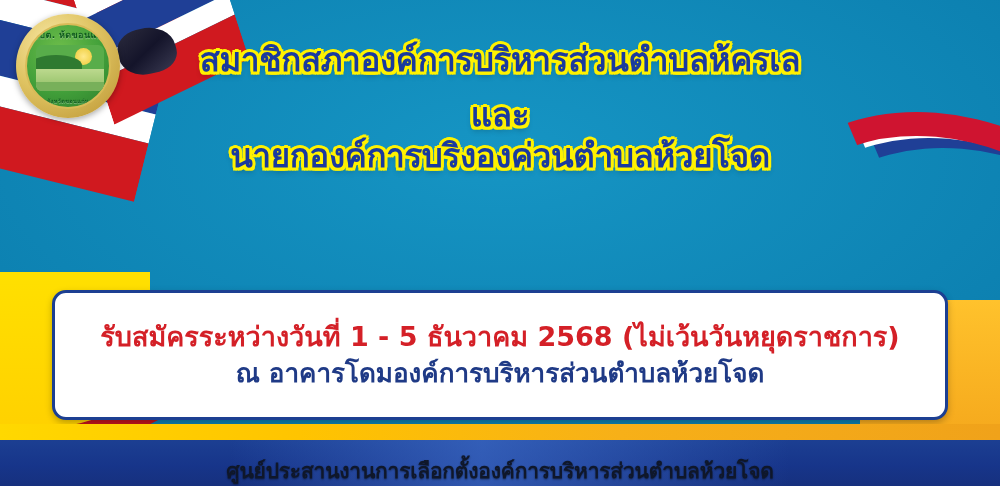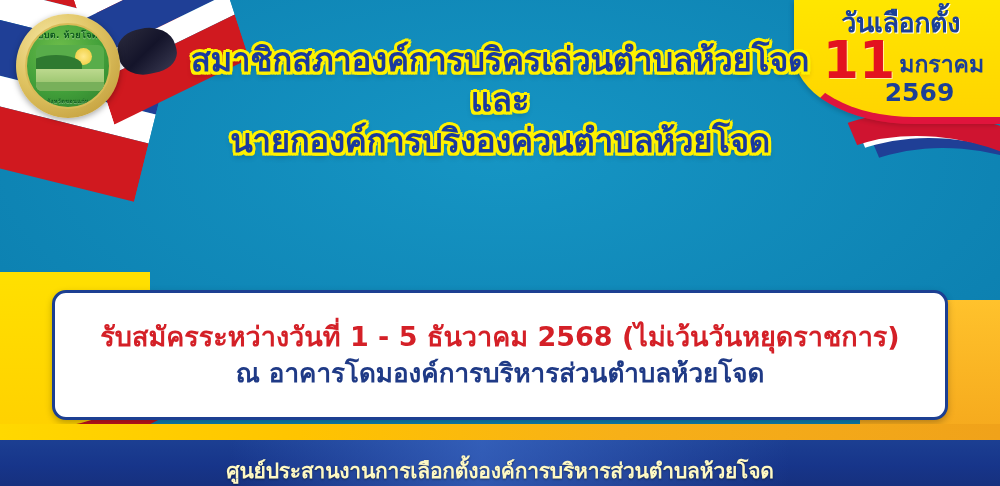--- a/index.html
+++ b/index.html
@@ -216,21 +216,21 @@
     color:#1a3a9e;
     letter-spacing:-.3px;
     margin-top:7px;
     text-shadow:
       -2.5px -2.5px 0 #fff200, 2.5px -2.5px 0 #fff200,
       -2.5px  2.5px 0 #fff200, 2.5px  2.5px 0 #fff200,
        0 -3px 0 #fff200, 0 3px 0 #fff200,
       -3px 0 0 #fff200, 3px 0 0 #fff200,
        0 4px 6px rgba(0,0,0,.3);
   }
-  .h-and { margin-top:1px; }
+  .h-and { margin-top:16px; }
   .h-sub2 { margin-top:2px; }
 
   
   .info-box {
     position:absolute; left:52px; top:290px;
     width:896px; height:130px;
     background:#ffffff;
     border:3px solid #1c3f92;
     border-radius:14px;
     box-shadow:0 3px 7px rgba(0,0,0,.25);
@@ -240,21 +240,21 @@
     padding:4px 22px;
   }
   .ib-line { line-height:1.28; white-space:nowrap; }
   .ib-red  { font-size:27px; font-weight:bold; color:#d42027; }
   .ib-navy { font-size:26px; font-weight:bold; color:#1f3a86; margin-top:3px; }
 
   
   .footer-text {
     position:absolute; left:0; bottom:0; width:1000px; height:32px;
     display:flex; align-items:center; justify-content:center;
-    color:#fef9c3; font-size:21px; font-weight:bold;
+    color:#0f172a; font-size:21px; font-weight:bold;
     letter-spacing:-.2px;
     text-shadow:0 1px 2px rgba(0,0,0,.45);
   }
 </style>
 </head>
 <body>
 
 <div id="banner">
 
   <div class="bg-teal"></div>
@@ -283,36 +283,28 @@
 
   <div class="seal">
     <div class="seal-inner">
       <div class="seal-scene">
         <div class="seal-sky"></div>
         <div class="seal-sun"></div>
         <div class="seal-hill"></div>
         <div class="seal-field"></div>
         <div class="seal-water"></div>
       </div>
-      <div class="seal-txt-top">อบต. ห้วยโจด</div>
+      <div class="seal-txt-top">อบต. ห้ดขอนแก</div>
       <div class="seal-txt-bot">จังหวัดขอนแก่น</div>
     </div>
   </div>
 
-  <div class="date-badge">
-    <div class="db-title">วันเลือกตั้ง</div>
-    <div class="db-row">
-      <span class="db-day">11</span>
-      <span class="db-month">มกราคม</span>
-    </div>
-    <div class="db-year">2569</div>
-  </div>
 
   <div class="headline-wrap">
-    <div class="h-sub">สมาชิกสภาองค์การบริครเล่วนตำบลห้วยโจด</div>
+    <div class="h-sub">สมาชิกสภาองค์การบริหารส่วนตำบลห้ครเล</div>
     <div class="h-sub h-and">และ</div>
     <div class="h-sub h-sub2">นายกองค์การบริงองค่วนตำบลห้วยโจด</div>
   </div>
 
   <div class="info-box">
     <div class="ib-line ib-red">รับสมัครระหว่างวันที่ 1 - 5 ธันวาคม 2568 (ไม่เว้นวันหยุดราชการ)</div>
     <div class="ib-line ib-navy">ณ อาคารโดมองค์การบริหารส่วนตำบลห้วยโจด</div>
   </div>
 
   <div class="bg-yellow-strip"></div>

